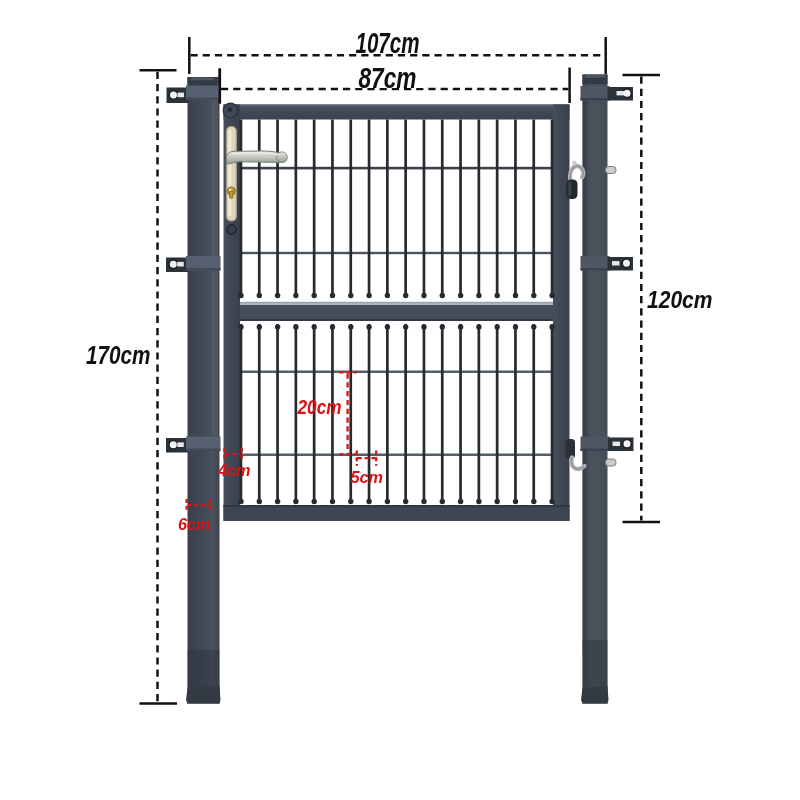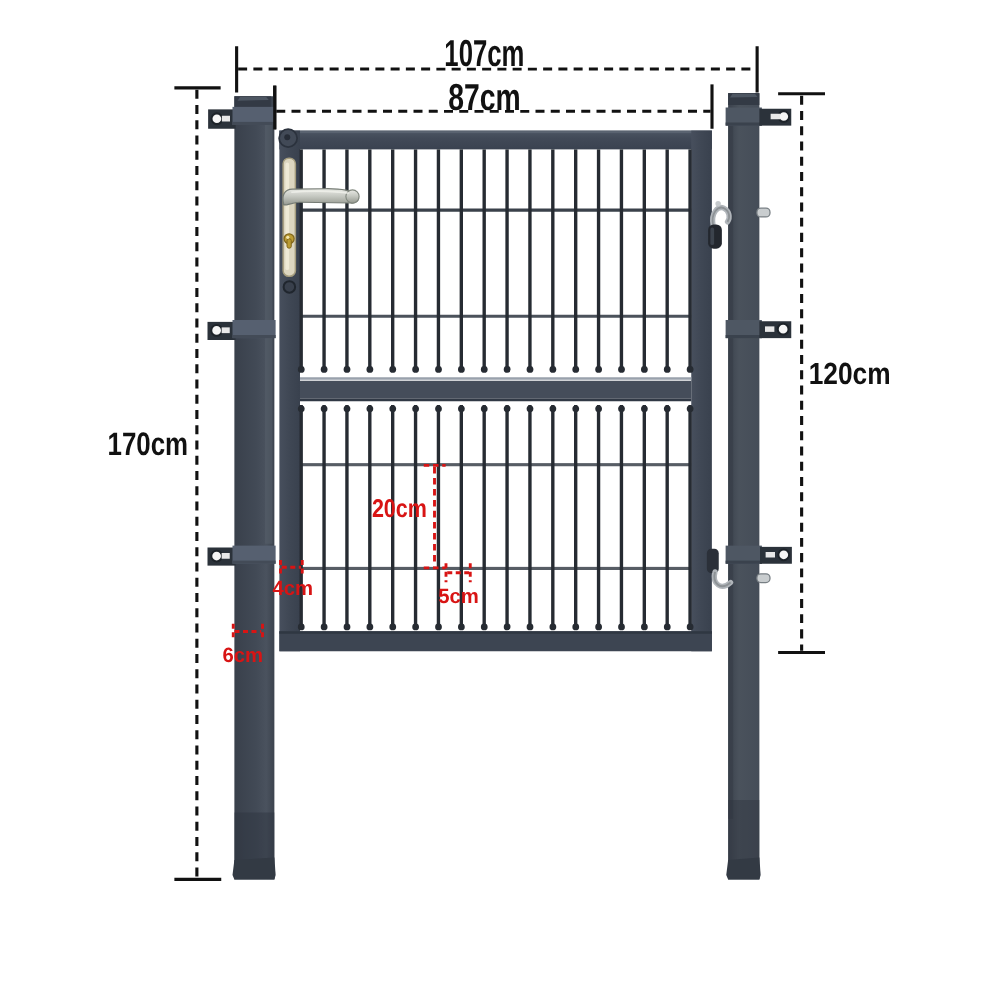--- a/index.html
+++ b/index.html
@@ -1,16 +1,16 @@
 <!DOCTYPE html>
 <html><head>
 <meta charset="utf-8">
 <style>
 html,body{margin:0;padding:0;background:#ffffff;}
-#stage{width:800px;height:800px;position:relative;font-family:"Liberation Sans",sans-serif;}
+#stage{width:800px;height:800px;position:relative;font-family:"Liberation Sans",sans-serif;font-style:italic;}
 </style>
 </head>
 <body>
 <div id="stage">
 <svg width="800" height="800" viewBox="0 0 800 800">
 <defs>
 <linearGradient id="postL" x1="0" y1="0" x2="1" y2="0">
 <stop offset="0" stop-color="#39404b"></stop>
 <stop offset="0.55" stop-color="#424a56"></stop>
 <stop offset="0.8" stop-color="#4a525e"></stop>

